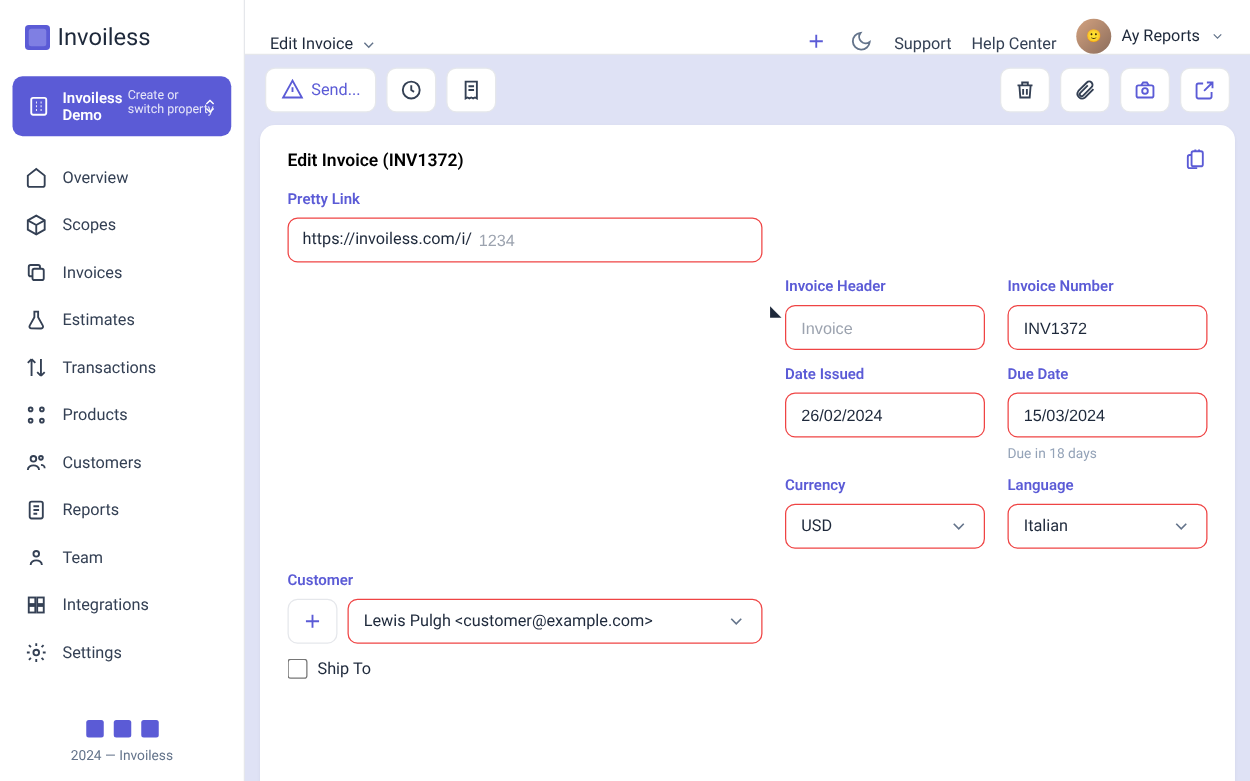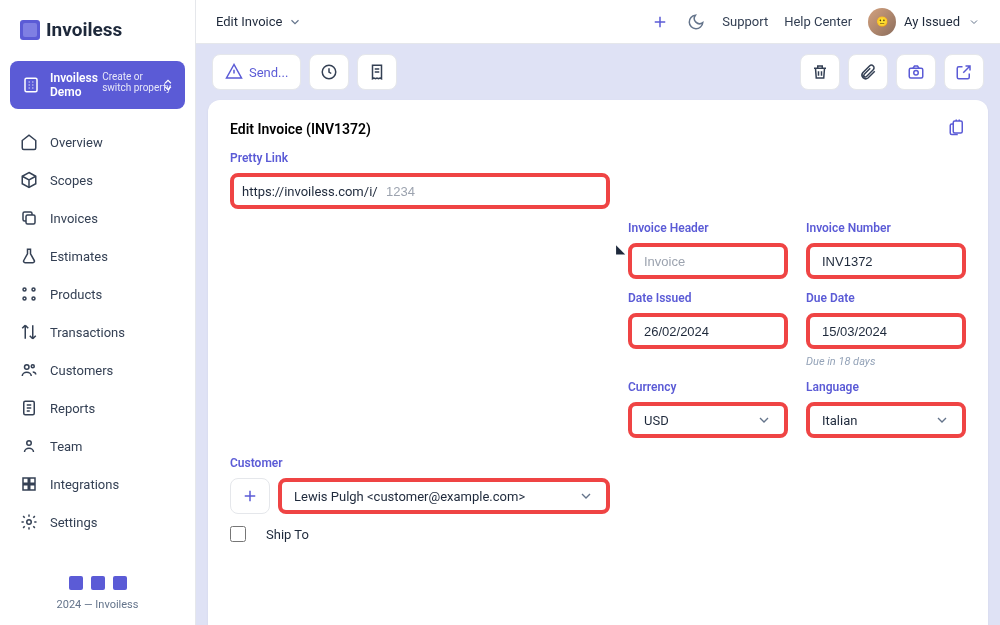--- a/index.html
+++ b/index.html
@@ -5,40 +5,40 @@
   * { box-sizing: border-box; margin: 0; padding: 0; }
   body { font-family: -apple-system, BlinkMacSystemFont, 'Segoe UI', Roboto, sans-serif; font-size: 13px; color: #1e293b; background: #fff; width: 1000px; height: 625px; overflow: hidden; }
   
   .app { display: flex; height: 625px; }
   
   
   .sidebar { width: 196px; border-right: 1px solid #e5e7eb; display: flex; flex-direction: column; padding: 0; }
   .logo-area { display: flex; align-items: center; gap: 6px; padding: 18px 16px 14px 20px; }
   .logo-box { width: 20px; height: 20px; background: #5b5bd6; border-radius: 3px; position: relative; }
   .logo-box::after { content:''; position:absolute; left:3px; top:3px; width:14px; height:14px; background:#7f7fe3; border-radius:2px; }
-  .logo-text { font-size: 19px; font-weight: 700; color: #1e293b; }
+  .logo-text { font-size: 19px; font-weight: 400; color: #1e293b; }
   .switcher { margin: 6px 10px 14px 10px; background: #5b5bd6; color: #fff; border-radius: 8px; padding: 10px 12px; display: flex; align-items: center; gap: 10px; position: relative; }
   .switcher svg.building { flex-shrink:0; }
   .switcher-text { display:flex; flex-direction:row; }
   .switcher-title { font-size: 12px; font-weight:600; }
   .switcher-sub { font-size: 10px; opacity: .85; }
   .switcher .chev { position:absolute; right:10px; top:50%; transform:translateY(-50%); }
   
   .nav { flex:1; padding: 0 8px; }
   .nav-item { display:flex; align-items:center; gap:12px; padding: 10px 12px; border-radius:6px; color:#344054; cursor:pointer; font-size:13px; }
   .nav-item svg { width:18px; height:18px; stroke:#344054; }
   
   .sidebar-foot { padding: 0 0 14px 0; text-align:center; }
   .socials { display:flex; gap:8px; justify-content:center; margin-bottom:8px; }
   .socials span { width:14px; height:14px; background:#5b5bd6; border-radius:2px; display:inline-block; }
   .copyright { font-size:11px; color:#64748b; }
   
   
   .main { flex:1; display:flex; flex-direction:column; background:#dfe2f5; }
-  .topbar { background:#fff; border-bottom:1px solid #e5e7eb; height:44px; display:flex; align-items:center; padding:10px 20px; gap:16px; }
+  .topbar { background:#fff; border-bottom:1px solid #e5e7eb; height:44px; display:flex; align-items:flex-end; padding:0 20px; gap:16px; }
   .breadcrumb { display:flex; align-items:center; gap:6px; font-size:13px; color:#1e293b; cursor:pointer; }
   .top-spacer { flex:1; }
   .top-link { font-size:13px; color:#344054; cursor:pointer; }
   .top-icon { width:20px; height:20px; display:flex; align-items:center; justify-content:center; cursor:pointer; }
   .user-chip { display:flex; align-items:center; gap:8px; cursor:pointer; font-size:13px; }
   .avatar { width:28px; height:28px; border-radius:50%; background: linear-gradient(135deg, #d4a27f, #8b6d5c); display:flex; align-items:center; justify-content:center; font-size:10px; color:#fff; }
   
   
   .content-wrap { padding: 10px 12px; flex:1; overflow:hidden; }
   .toolbar { display:flex; align-items:center; gap:8px; margin-bottom:10px; padding: 0 4px; }
@@ -47,41 +47,41 @@
   .btn svg { width:18px; height:18px; }
   .toolbar-spacer { flex:1; }
   
   .card { background:#fff; border-radius:12px 12px 0 0; padding: 18px 22px 10px 22px; height:540px; overflow:hidden; position:relative; box-shadow: 0 1px 3px rgba(0,0,0,.05); }
   .card::before { content:''; position:absolute; left:14px; right:14px; top:-6px; height:10px; background:#fff; border-radius:10px 10px 0 0; opacity:.6; }
   .card-head { display:flex; align-items:center; justify-content:space-between; margin-bottom:12px; }
   .card-title { font-size:14px; font-weight:600; color:#000000; }
   .copy-ic { cursor:pointer; }
   
   .section-label { font-size:12px; font-weight:600; color:#5b5bd6; margin-bottom:8px; display:block; }
-  .input, .select { width:100%; height:36px; border:4px solid #ef4444; border-radius:8px; padding:0 12px; font-size:13px; color:#1e293b; background:#fff; }
+  .input, .select { width:100%; height:36px; border:1px solid #ef4444; border-radius:8px; padding:0 12px; font-size:13px; color:#1e293b; background:#fff; }
   .input::placeholder { color:#9ca3af; }
   .select { display:flex; align-items:center; justify-content:space-between; cursor:pointer; }
   .select svg { width:16px; height:16px; stroke:#64748b; }
-  .helper { font-size:11px; color:#94a3b8; margin-top:6px;font-style:italic; }
+  .helper { font-size:11px; color:#94a3b8; margin-top:6px; }
   .prefix-input { position:relative; width: 380px; }
   .prefix-input .prefix { position:absolute; left:12px; top:50%; transform:translateY(-50%); font-size:13px; color:#1e293b; pointer-events:none; }
   .prefix-input input { padding-left: 152px; }
   
   .grid-2 { display:grid; grid-template-columns: 1fr 1fr; gap: 12px 18px; margin-top: 8px; }
   .grid-2 .field.full { grid-column: 1 / -1; }
   
   .upper-split { display:grid; grid-template-columns: 380px 1fr; gap: 0 18px; }
   .right-fields { padding-top: 62px; }
   
   .customer-row { display:flex; gap:8px; width: 380px; }
   .add-btn { width:40px; height:36px; border:1px solid #e5e7eb; border-radius:8px; display:flex; align-items:center; justify-content:center; cursor:pointer; }
   .add-btn svg { stroke:#5b5bd6; }
   .customer-select { flex:1; }
   
-  .check-row { display:flex; align-items:center; gap:20px; margin-top:12px; font-size:13px; }
+  .check-row { display:flex; align-items:center; gap:8px; margin-top:12px; font-size:13px; }
   .check-row input { width:16px; height:16px; }
   
   .cursor { position:absolute; left:408px; top:142px; font-size:12px; }
 </style>
 </head>
 <body>
 
 <div class="app">
 
   <aside class="sidebar">
@@ -124,32 +124,32 @@
           <span>Invoices</span>
         </div>
       <div class="nav-item">
           <svg viewBox="0 0 24 24" fill="none" stroke-width="2">
             <path d="M9 3h6M10 3v6l-5 9a2 2 0 001.7 3h10.6a2 2 0 001.7-3l-5-9V3"></path>
           </svg>
           <span>Estimates</span>
         </div>
       <div class="nav-item">
           <svg viewBox="0 0 24 24" fill="none" stroke-width="2">
+            <path d="M7 3v18M7 3l-4 4M7 3l4 4M17 21V3M17 21l4-4M17 21l-4-4"></path>
+          </svg>
+          <span>Transactions</span>
+        </div>
+      <div class="nav-item">
+          <svg viewBox="0 0 24 24" fill="none" stroke-width="2">
             <circle cx="6" cy="6" r="2"></circle>
             <circle cx="18" cy="6" r="2"></circle>
             <circle cx="6" cy="18" r="2"></circle>
             <circle cx="18" cy="18" r="2"></circle>
           </svg>
           <span>Products</span>
-        </div>
-      <div class="nav-item">
-          <svg viewBox="0 0 24 24" fill="none" stroke-width="2">
-            <path d="M7 3v18M7 3l-4 4M7 3l4 4M17 21V3M17 21l4-4M17 21l-4-4"></path>
-          </svg>
-          <span>Transactions</span>
         </div>
       <div class="nav-item">
           <svg viewBox="0 0 24 24" fill="none" stroke-width="2">
             <circle cx="9" cy="8" r="3"></circle>
             <path d="M3 20c0-3 3-5 6-5s6 2 6 5"></path>
             <circle cx="17" cy="7" r="2"></circle>
             <path d="M21 18c0-2-2-3.5-4-3.5"></path>
           </svg>
           <span>Customers</span>
         </div>
@@ -210,21 +210,21 @@
         </div>
       <div class="top-icon">
           <svg width="18" height="18" viewBox="0 0 24 24" fill="none" stroke="#64748b" stroke-width="2">
             <path d="M21 12.8A9 9 0 1111.2 3a7 7 0 009.8 9.8z"></path>
           </svg>
         </div>
       <span class="top-link">Support</span>
       <span class="top-link">Help Center</span>
       <div class="user-chip">
         <div class="avatar">🙂</div>
-        <span>Ay Issued</span>
+        <span>Ay Reports</span>
         <svg width="12" height="12" viewBox="0 0 24 24" fill="none" stroke="#64748b" stroke-width="2">
             <path d="M6 9l6 6 6-6"></path>
           </svg>
       </div>
     </div>
 
     <div class="content-wrap">
       <div class="toolbar">
         <div class="btn">
           <svg viewBox="0 0 24 24" fill="none" stroke="#5b5bd6" stroke-width="2">

